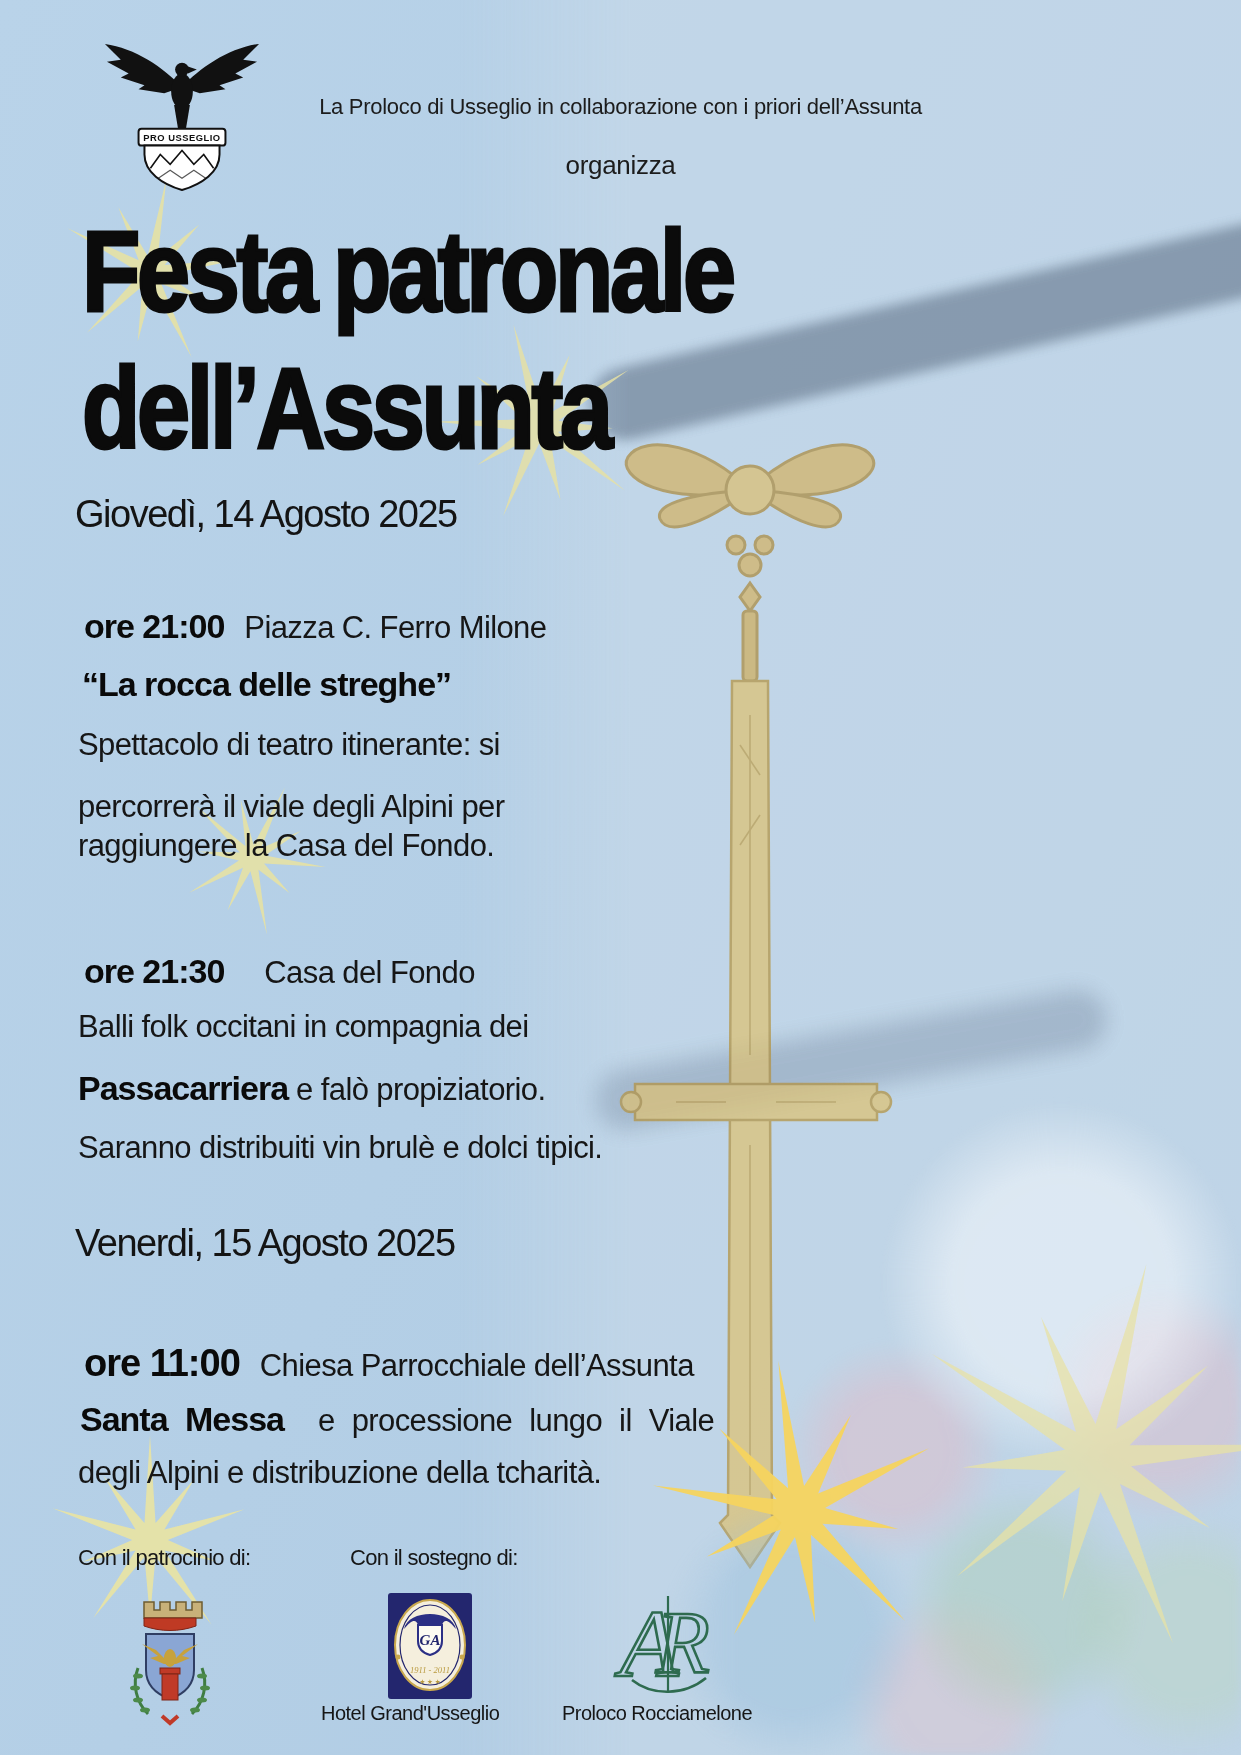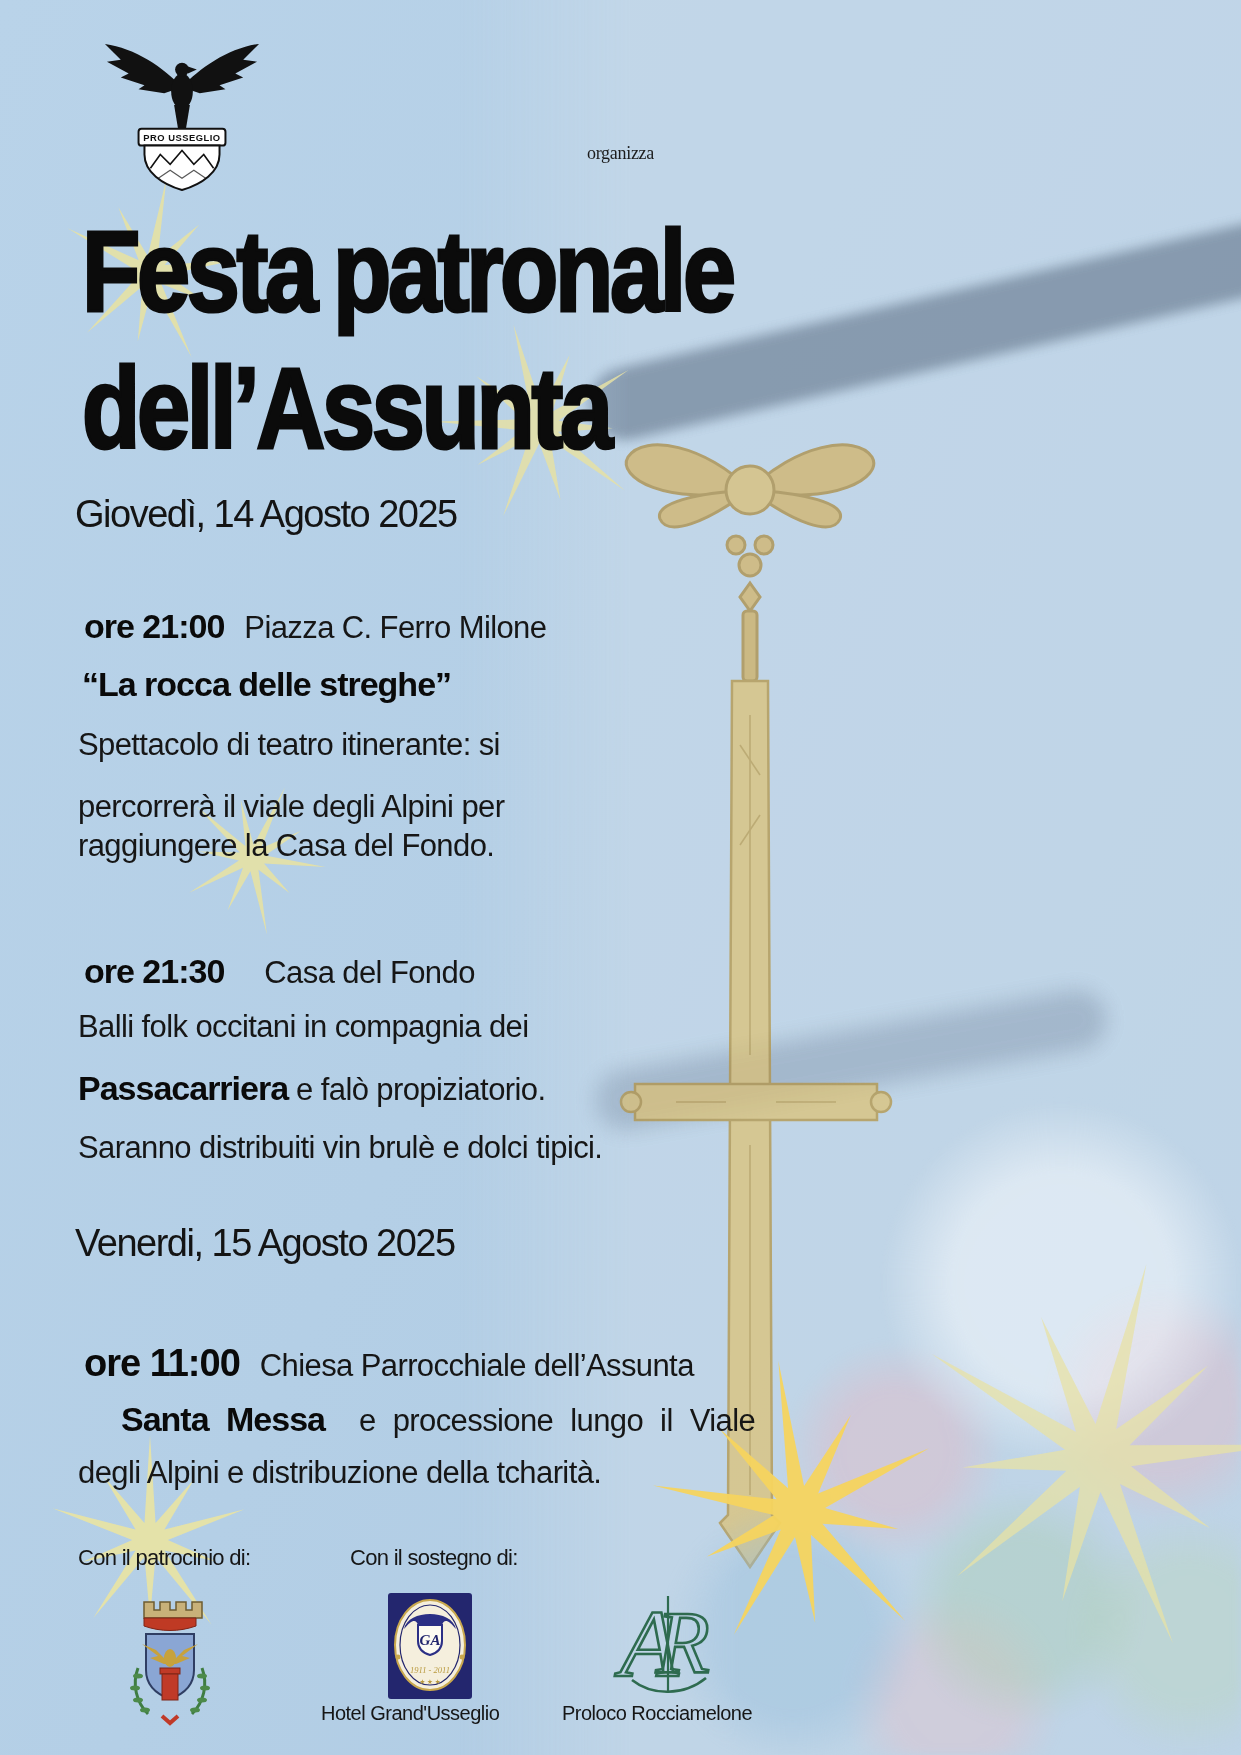--- a/index.html
+++ b/index.html
@@ -49,31 +49,31 @@
     filter:blur(5px);
     -webkit-mask-image:linear-gradient(90deg,transparent 0,#000 140px);
     mask-image:linear-gradient(90deg,transparent 0,#000 140px);
   }
   .gold-svg{position:absolute;left:96px;top:415px;opacity:.72;}
   
   .star{position:absolute;z-index:3;}
   
   .txt{position:absolute;z-index:5;line-height:1;white-space:nowrap;}
   .intro{left:0;top:96px;width:100%;text-align:center;font-size:22px;letter-spacing:-.3px;color:#1c1c1c;}
-  .intro2{left:0;top:144px;width:100%;text-align:center;font-size:18px;letter-spacing:-.3px;color:#1c1c1c;font-family:Liberation Serif, serif;}
+  .intro2{left:0;top:152px;width:100%;text-align:center;font-size:26px;letter-spacing:-.3px;color:#1c1c1c;}
   .title{
     left:82px;font-size:115px;font-weight:bold;letter-spacing:-4px;word-spacing:-6px;
     color:#0b0b0b;-webkit-text-stroke:3.2px #0b0b0b;
     transform:scaleX(.83);transform-origin:left top;
   }
   .day-heading{left:75px;font-size:38px;letter-spacing:-1.5px;color:#141414;}
   .body-line{left:78px;font-size:31px;letter-spacing:-.6px;color:#161616;}
   .b{font-weight:bold;letter-spacing:-1px;color:#0a0a0a;}
   .place{margin-left:20px;text-align:center;}
-  .spread{word-spacing:9px;margin-left:41px;}
+  .spread{word-spacing:9px;}
   .foot-label{font-size:22px;letter-spacing:-.7px;color:#161616;}
   .caption{position:absolute;z-index:5;font-size:20px;letter-spacing:-.5px;color:#161616;text-align:left;width:220px;}
   .logo{position:absolute;z-index:5;}
 </style>
 </head>
 <body>
 
 <div class="poster">
 
   <div class="photo">
@@ -141,20 +141,21 @@
       <polygon points="90,33 99,36 90,40"></polygon>
       <polygon points="76,72 92,72 88,96 80,96"></polygon>
     </g>
     <rect x="40" y="96" width="88" height="17" rx="3" fill="#ffffff" stroke="#111" stroke-width="2"></rect>
     <text x="84" y="108.5" text-anchor="middle" font-size="9.5" font-weight="bold" letter-spacing=".5" fill="#111">PRO USSEGLIO</text>
     <path d="M46,113 L122,113 L122,122 C122,140 104,152 84,158 C64,152 46,140 46,122 Z" fill="#fff" stroke="#111" stroke-width="2"></path>
     <polyline points="52,136 62,122 72,132 84,118 96,132 106,122 116,136" fill="none" stroke="#111" stroke-width="1.6"></polyline>
     <polyline points="60,146 72,138 84,146 96,138 108,146" fill="none" stroke="#111" stroke-width="1.2" opacity=".7"></polyline>
   </svg>
 
+  <div class="txt intro">La Proloco di Usseglio in collaborazione con i priori dell’Assunta</div>
   <div class="txt intro2">organizza</div>
 
   <div class="txt title" style="top:214px">Festa patronale</div>
   <div class="txt title" style="top:351px">dell’Assunta</div>
 
   <div class="txt day-heading" style="top:495px">Giovedì, 14 Agosto 2025</div>
 
   <div class="txt body-line" style="top:609px;left:84px"><span class="b" style="font-size:34px">ore 21:00</span><span class="place">Piazza C. Ferro Milone</span></div>
   <div class="txt body-line b" style="top:667px;left:82px;font-size:34px">“La rocca delle streghe”</div>
   <div class="txt body-line" style="top:729px">Spettacolo di teatro itinerante: si</div>

